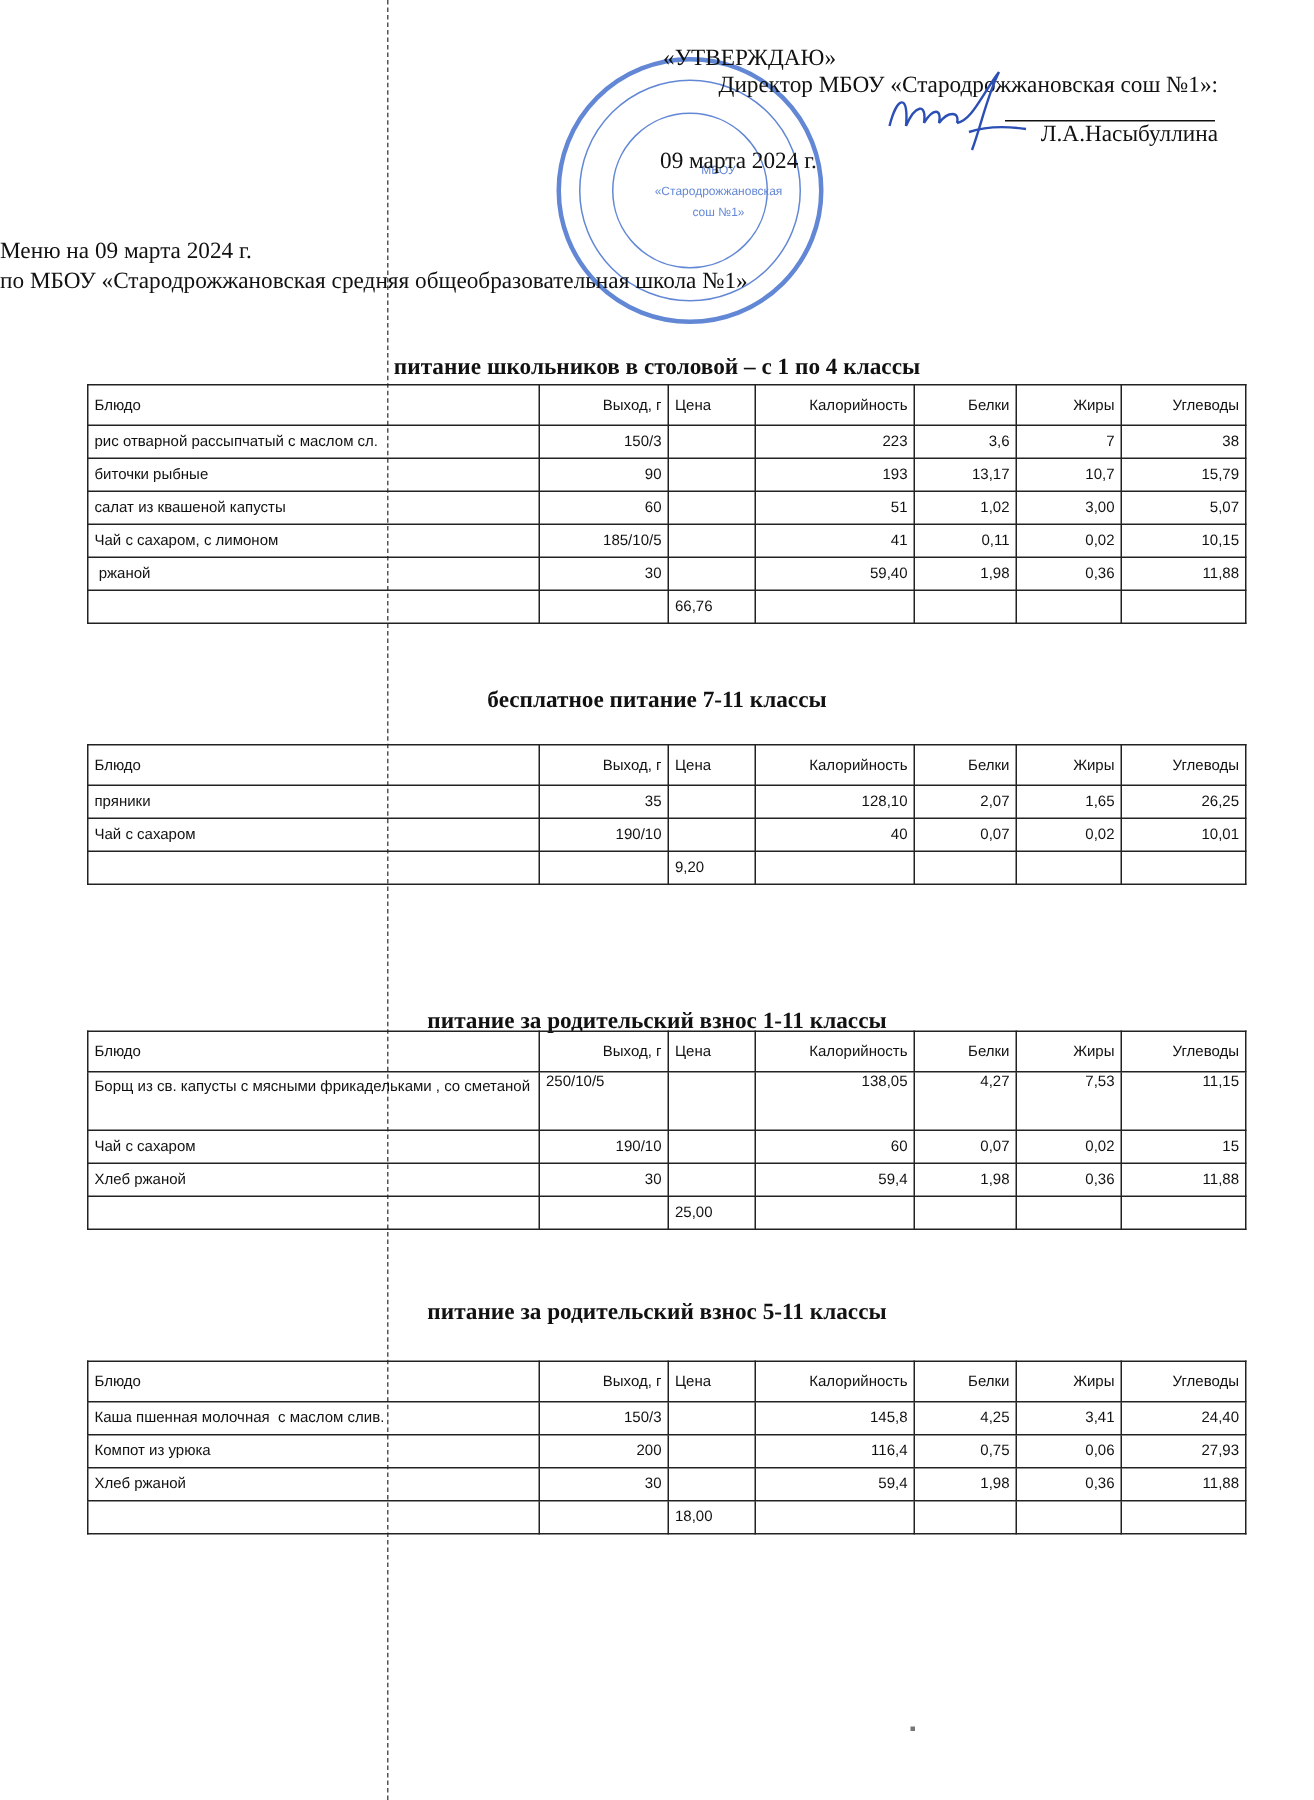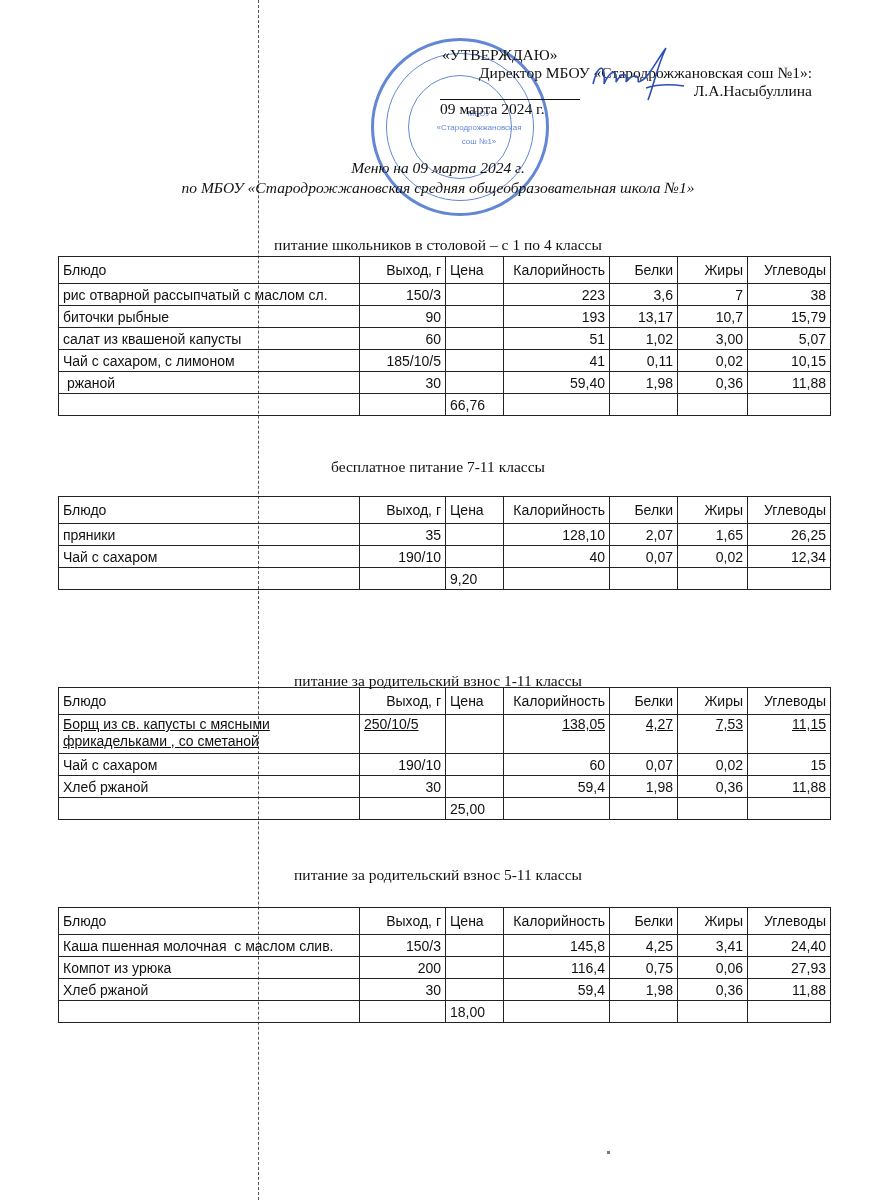--- a/index.html
+++ b/index.html
@@ -8,23 +8,23 @@
     font-family: "Liberation Serif", serif; color: #111;
   }
   .fold-line {
     position: absolute; left: 258px; top: 0; width: 0; height: 1200px;
     border-left: 1px dashed #555;
   }
   .approval {
     position: absolute; left: 440px; top: 30px; width: 372px;
     font-size: 15.5px; line-height: 18px; text-align: right;
   }
-  .approval .approve-head { text-align: left; padding-left: 2px; margin-top: 16px; }
+  .approval .approve-head { text-align: left; padding-left: 2px; }
   .approval .director { text-align: right; }
-  .approval .sig-line { display: flex; justify-content: space-between; align-items: flex-end; }
+  .approval .sig-line { display: flex; justify-content: center; align-items: flex-end; flex-direction: column; }
   .approval .underline { display: inline-block; width: 140px; border-bottom: 1px solid #111; margin-right: 2px; height: 14px; }
   .approval .date { text-align: left; padding-right: 36px; }
 
   .stamp {
     position: absolute; left: 371px; top: 38px; width: 178px; height: 178px;
     border-radius: 50%; border: 3px solid #2e5fc7; box-sizing: border-box;
     opacity: 0.75;
   }
   .stamp .ring2 {
     position: absolute; left: 12px; top: 12px; right: 12px; bottom: 12px;
@@ -36,41 +36,41 @@
   }
   .stamp .center {
     position: absolute; left: 0; right: 0; top: 66px; text-align: center;
     font-family: "Liberation Sans", sans-serif; font-size: 8px; line-height: 14px; color: #2e5fc7; padding-left: 38px;
   }
   .signature {
     position: absolute; left: 588px; top: 44px; width: 100px; height: 60px;
   }
 
   .title-block {
-    position: absolute; left: 0; width: 876px; top: 158px; text-align: center;
-    font-size: 15.5px; line-height: 20px; font-style: italic;
+    position: absolute; left: 0; width: 876px; top: 158px; 
+    font-size: 15.5px; line-height: 20px;
   }
   .section-heading {
     position: absolute; left: 0; width: 876px; text-align: center;
-    font-weight: normal; font-size: 15.5px;
+    font-weight: bold; font-size: 15.5px;
   }
   table.menu {
     position: absolute; left: 58px; width: 772px; border-collapse: collapse;
-    font-family: "Liberation Sans", sans-serif; font-size: 14px;
+    font-family: "Liberation Sans", sans-serif; font-size: 10px;
     table-layout: fixed;
   }
   table.menu td {
     border: 1px solid #222; padding: 1px 4px; height: 19px; vertical-align: top;
     white-space: nowrap; overflow: hidden;
   }
   table.menu td.wrap { white-space: normal; line-height: 17px; }
   table.menu td.num { text-align: right; }
   table.menu tr.head td { height: 24px; vertical-align: middle; }
   table.menu tr.row td { vertical-align: middle; }
-  table.menu tr.tall td { vertical-align: top; height: 36px; text-decoration: underline; }
+  table.menu tr.tall td { vertical-align: top; height: 36px; }
   col.c-dish { width: 301px; }
   col.c-out { width: 86px; }
   col.c-price { width: 58px; }
   col.c-cal { width: 106px; }
   col.c-prot { width: 68px; }
   col.c-fat { width: 70px; }
   col.c-carb { width: 83px; }
   .dot-mark { position: absolute; left: 607px; top: 1151px; width: 3px; height: 3px; background: #777; }
 </style>
 </head>
@@ -215,21 +215,21 @@
     <td class="num">1,65</td>
     <td class="num">26,25</td>
   </tr>
   <tr class="row">
     <td>Чай с сахаром</td>
     <td class="num">190/10</td>
     <td class="num"></td>
     <td class="num">40</td>
     <td class="num">0,07</td>
     <td class="num">0,02</td>
-    <td class="num">12,34</td>
+    <td class="num">10,01</td>
   </tr>
   <tr class="row">
     <td></td>
     <td></td>
     <td>9,20</td>
     <td></td>
     <td></td>
     <td></td>
     <td></td>
   </tr>

